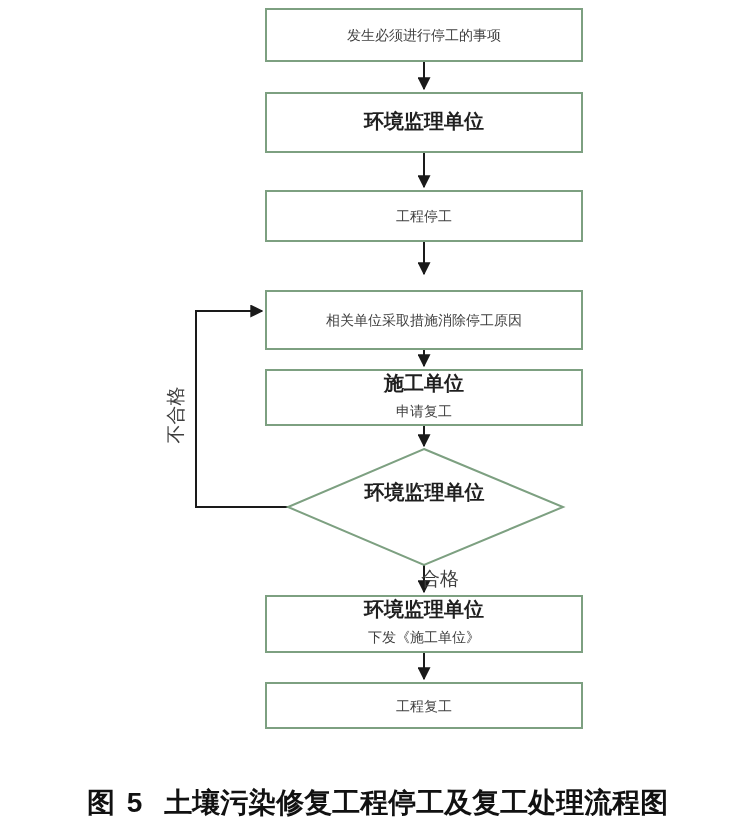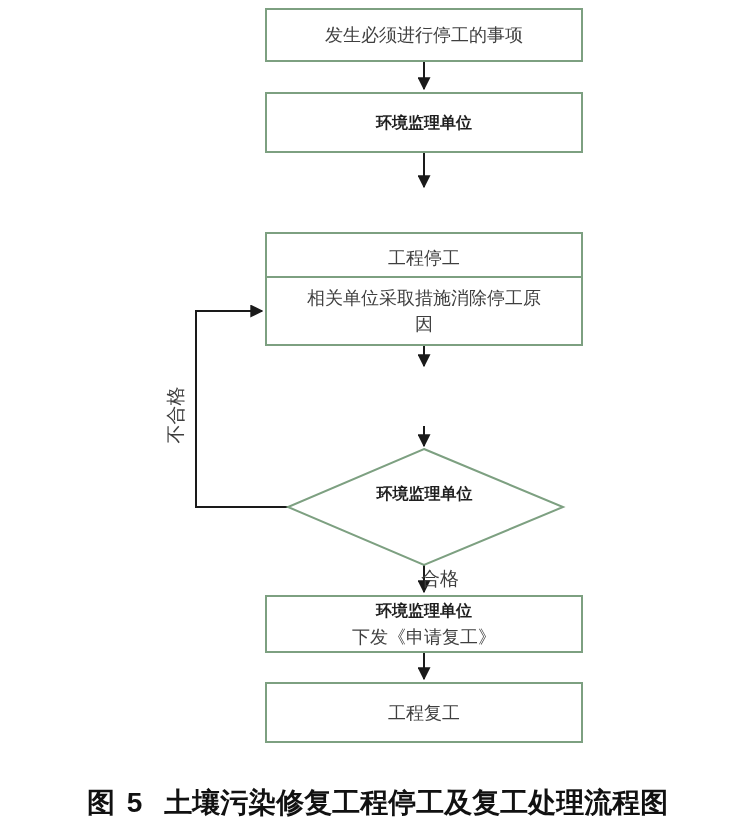--- a/index.html
+++ b/index.html
@@ -41,29 +41,30 @@
     box-sizing: border-box;
     border: 2px solid var(--border, #7da081);
     background: #ffffff;
     display: flex;
     flex-direction: column;
     align-items: center;
     justify-content: center;
     text-align: center;
   }
   .node-text {
-    font-size: 18px;
+    font-size: 14px;
     line-height: 26px;
     color: var(--text, #3f3f3f);
   }
   .node-title {
-    font-size: 16px;
+    font-size: 20px;
     line-height: 26px;
     font-weight: bold;
     color: var(--emphasis, #1f1f1f);
+    font-family: Liberation Mono, monospace;
   }
   .wrap-narrow {
     display: inline-block;
     max-width: 244px;
   }
   .diamond-text {
     position: absolute;
     left: 294px;
     top: 481px;
     width: 261px;
@@ -128,39 +129,43 @@
   </svg>
 
   <div class="box" style="top:8px; height:54px;">
     <span class="node-text">发生必须进行停工的事项</span>
   </div>
 
   <div class="box" style="top:92px; height:61px;">
     <span class="node-title">环境监理单位</span>
   </div>
 
-  <div class="box" style="top:190px; height:52px;margin-top:42px;">
+  <div class="box" style="top:190px; height:52px;">
     <span class="node-text">工程停工</span>
   </div>
 
-  <div class="box" style="top:276px; height:70px;align-items:center;">
+  <div class="box" style="top:290px; height:60px;align-items:center;">
     <span class="node-text wrap-narrow">相关单位采取措施消除停工原因</span>
   </div>
 
+  <div class="box" style="top:369px; height:57px;">
+    <span class="node-title">施工单位</span>
+    <span class="node-text">申请复工</span>
+  </div>
 
   <div class="diamond-text">
     <div class="node-title">环境监理单位</div>
   </div>
 
   <div class="box" style="top:595px; height:58px;">
     <span class="node-title">环境监理单位</span>
-    <span class="node-text">下发《申请复工》</span>
+    <span class="node-text">下发《施工单位》</span>
   </div>
 
-  <div class="box" style="top:682px; height:61px;justify-content:center;">
+  <div class="box" style="top:682px; height:47px;justify-content:center;">
     <span class="node-text">工程复工</span>
   </div>
 
   <div class="edge-label label-pass">合格</div>
 
   <div class="edge-label label-fail">不合格</div>
 
   <div class="caption">
     <span class="num">图 5</span><span>土壤污染修复工程停工及复工处理流程图</span>
   </div>

